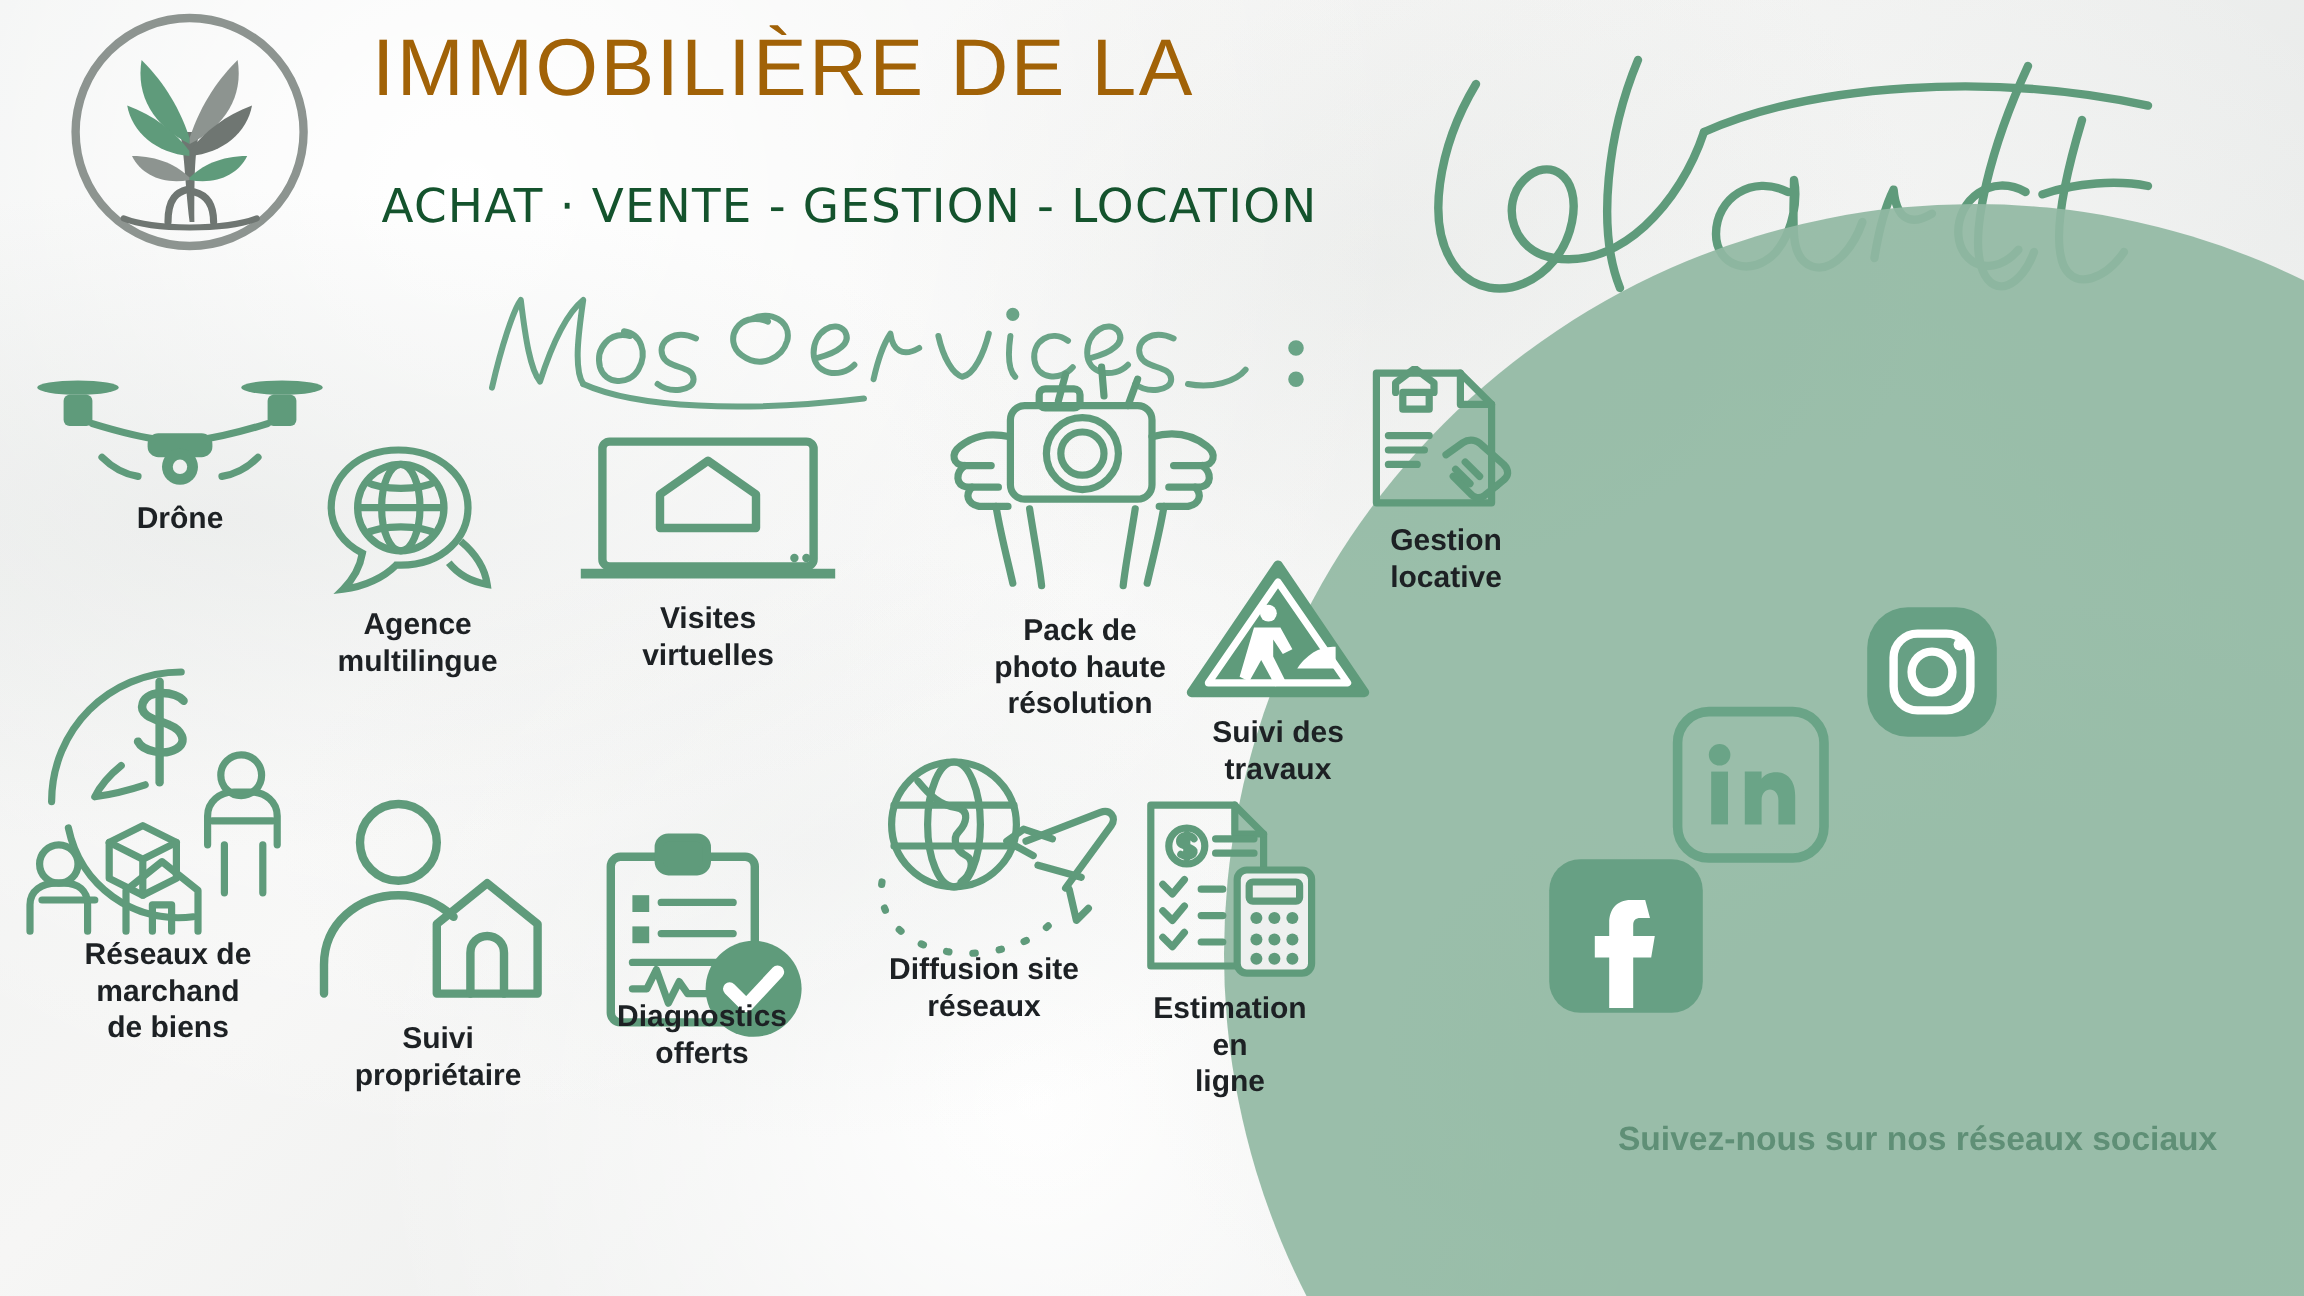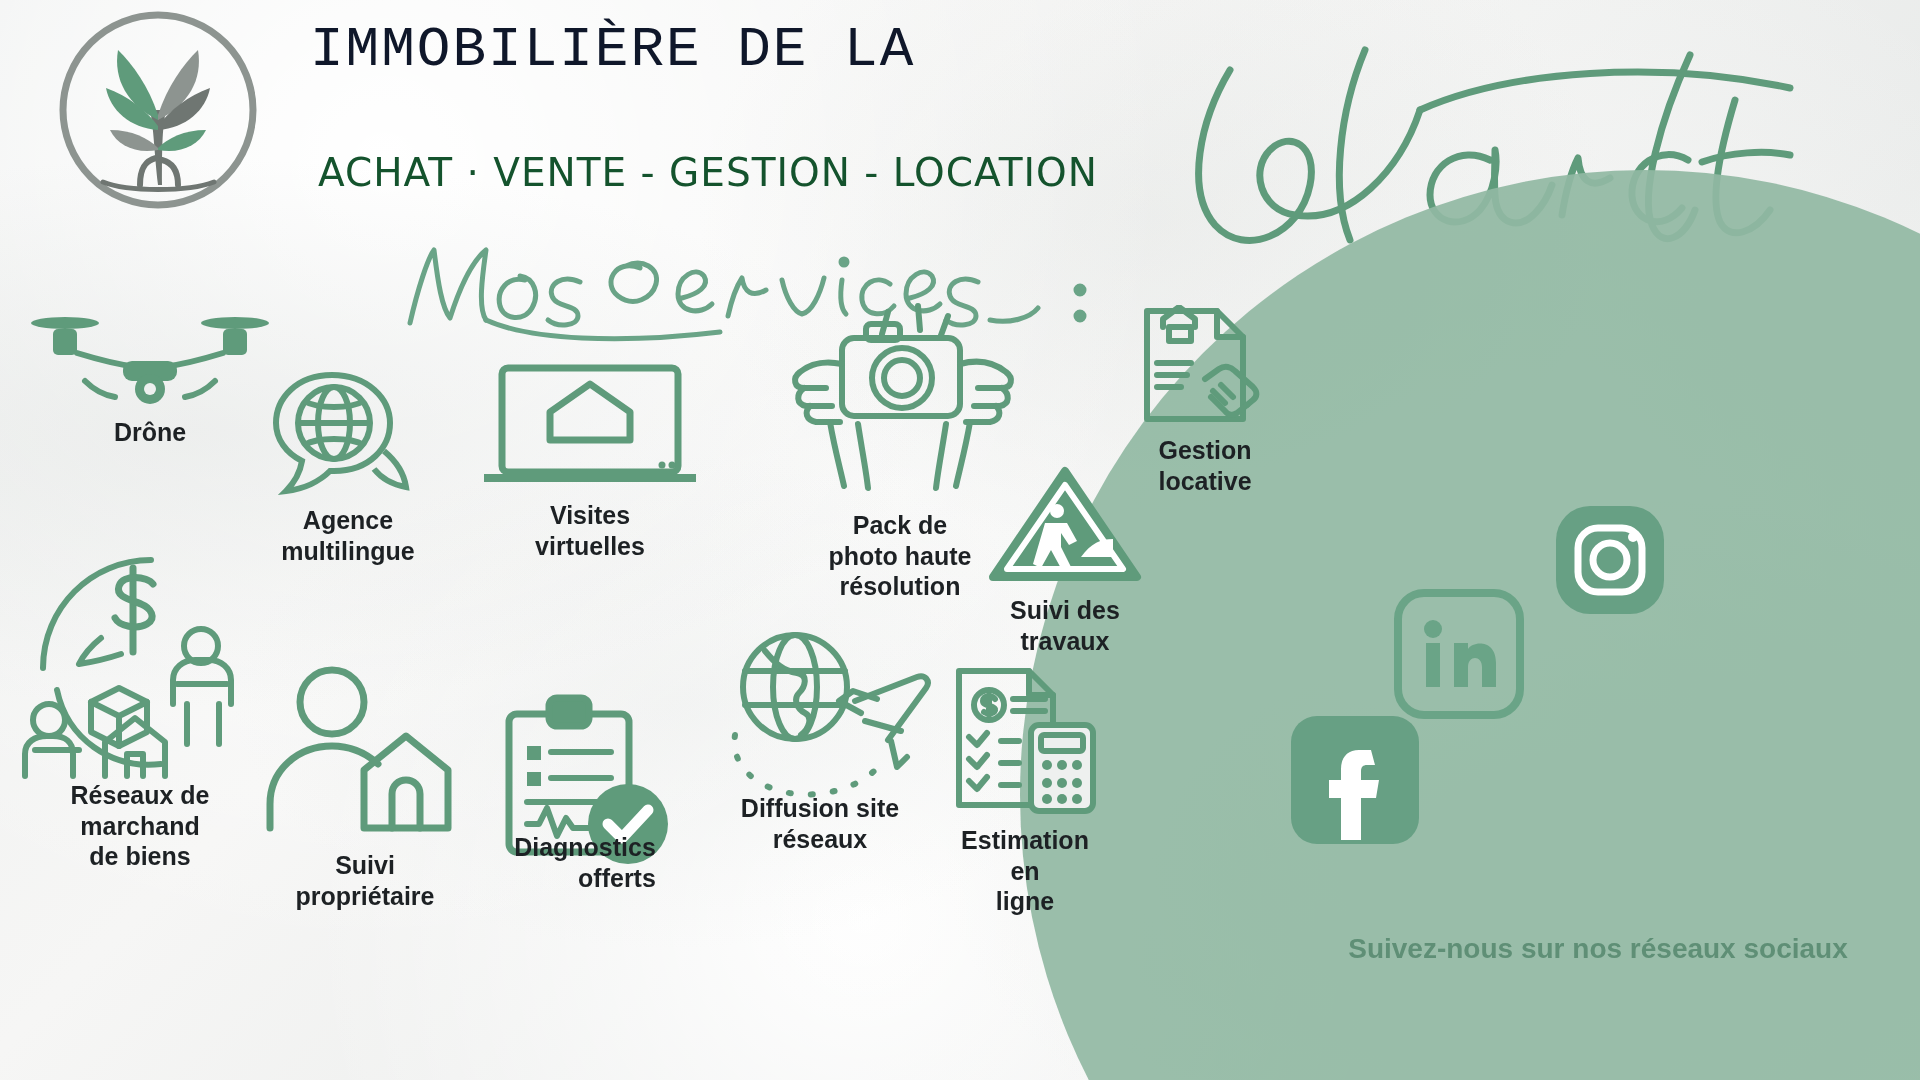--- a/index.html
+++ b/index.html
@@ -25,22 +25,22 @@
       radial-gradient(ellipse at 60% 20%, rgba(205,210,207,0.22) 0%, rgba(0,0,0,0) 28%),
       radial-gradient(ellipse at 85% 80%, rgba(198,205,200,0.2) 0%, rgba(0,0,0,0) 30%),
       radial-gradient(ellipse at 35% 65%, rgba(210,215,212,0.18) 0%, rgba(0,0,0,0) 25%);
     pointer-events: none;
   }
 
   
   .logo-mark { position: absolute; left: 58px; top: 10px; width: 200px; height: 200px; }
   .brand-title {
     position: absolute; left: 310px; top: 18px;
-    font-size: 56px; letter-spacing: 2px; color: #0f172a; font-weight: 400;
-    font-family: Liberation Mono, monospace;
+    font-size: 67px; letter-spacing: 2px; color: #a16207; font-weight: 400;
+    font-family: Liberation Sans, sans-serif;
     white-space: nowrap;
   }
   .brand-sub {
     position: absolute; left: 318px; top: 150px;
     font-size: 39px; letter-spacing: 1px; color: #14532d; font-weight: 400;
     font-family: "DejaVu Sans", sans-serif;
     white-space: nowrap;
   }
   .brand-script {
     position: absolute; left: 1190px; top: 10px;
@@ -365,21 +365,21 @@
         <rect x="54" y="8" width="40" height="28" rx="8" fill="#5f9b7b" stroke="#5f9b7b"></rect>
         <rect x="32" y="56" width="14" height="14" fill="#5f9b7b" stroke="none"></rect>
         <rect x="32" y="82" width="14" height="14" fill="#5f9b7b" stroke="none"></rect>
         <path d="M56 62 h60 M56 88 h60 M32 112 h84" stroke-width="6"></path>
         <path d="M32 134 l12 0 8 -16 10 28 9 -18 7 10 h26" stroke-width="6"></path>
       </g>
       <circle cx="133" cy="134" r="40" fill="#5f9b7b"></circle>
       <path d="M113 134 l14 14 26 -28" fill="none" stroke="#ffffff" stroke-width="11" stroke-linecap="round" stroke-linejoin="round"></path>
     </svg>
   </div>
-  <div class="label" style="top:142px;text-align:right;">Diagnostics
+  <div class="label" style="top:142px;">Diagnostics
 offerts</div>
 </div>
 
 <div class="service" style="left:650px; top:625px; width:340px; height:230px;">
   <div class="ico" style="top:0;">
     <svg width="230" height="180" viewBox="0 0 230 180">
       <g stroke="#5f9b7b" stroke-width="6" fill="none" stroke-linecap="round" stroke-linejoin="round">
         <circle cx="90" cy="62" r="52"></circle>
         <ellipse cx="90" cy="62" rx="22" ry="52"></ellipse>
         <path d="M40 46 h100 M40 80 h100"></path>

